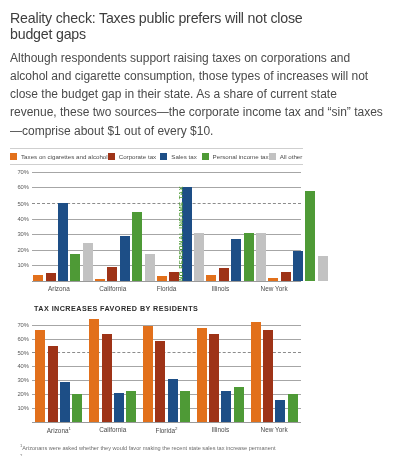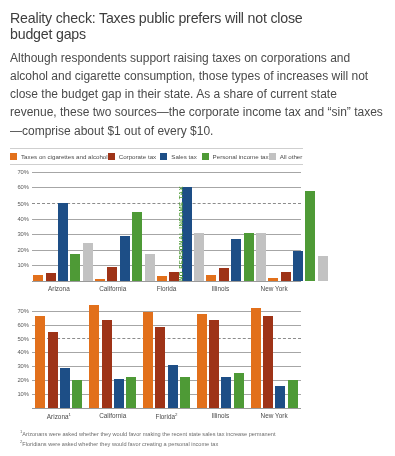--- a/index.html
+++ b/index.html
@@ -261,20 +261,21 @@
         <div class="xlabel">California</div>
         <div class="xlabel">Florida</div>
         <div class="xlabel">Illinois</div>
         <div class="xlabel">New York</div>
       </div>
   </div>
 
   <div style="height:12px"></div>
 
   <div>
+    <div class="chart-title">TAX INCREASES FAVORED BY RESIDENTS</div>
     <div class="plot-wrap">
       <div class="plot" id="plot2" style="height:105px;">
           <div class="gridline" style="top: 6.93333px;">
             <span class="ytick">70%</span>
           </div>
           <div class="gridline" style="top: 20.8px;">
             <span class="ytick">60%</span>
           </div>
           <div class="gridline dashed" style="top: 34.6667px;">
             <span class="ytick">50%</span>

